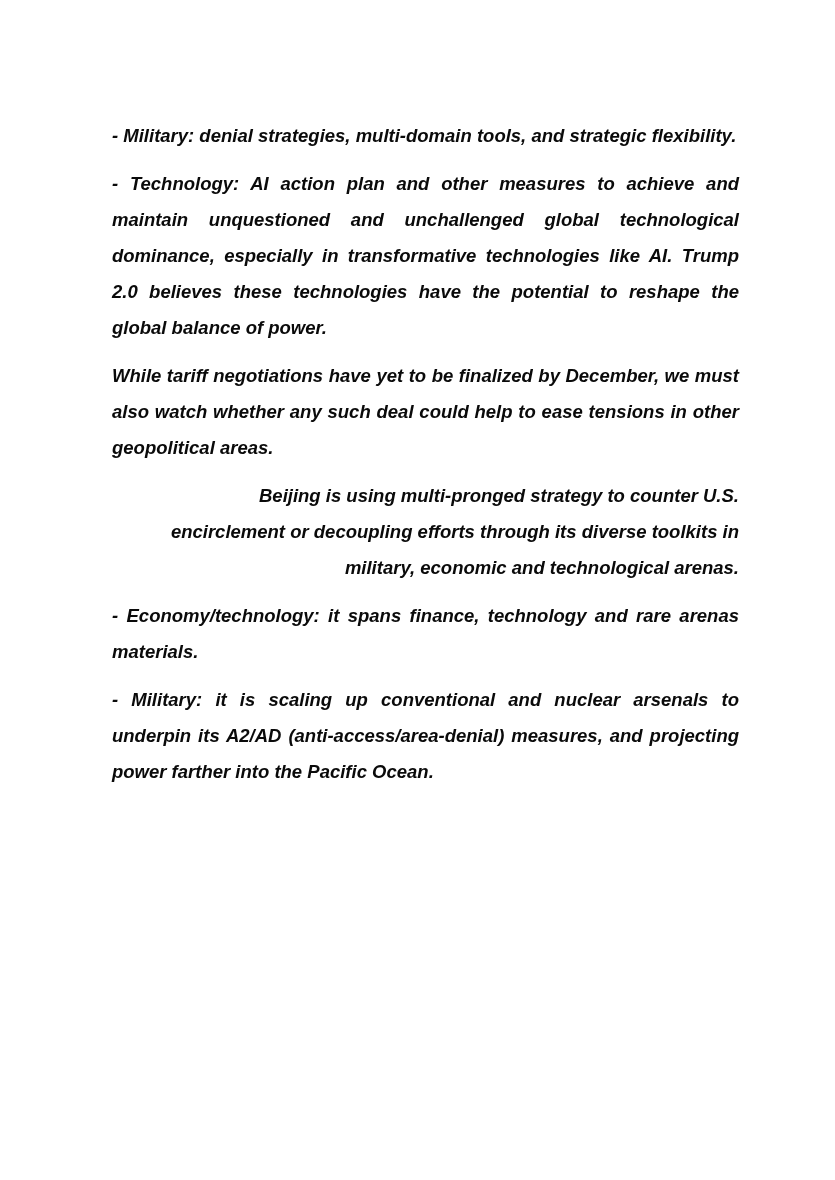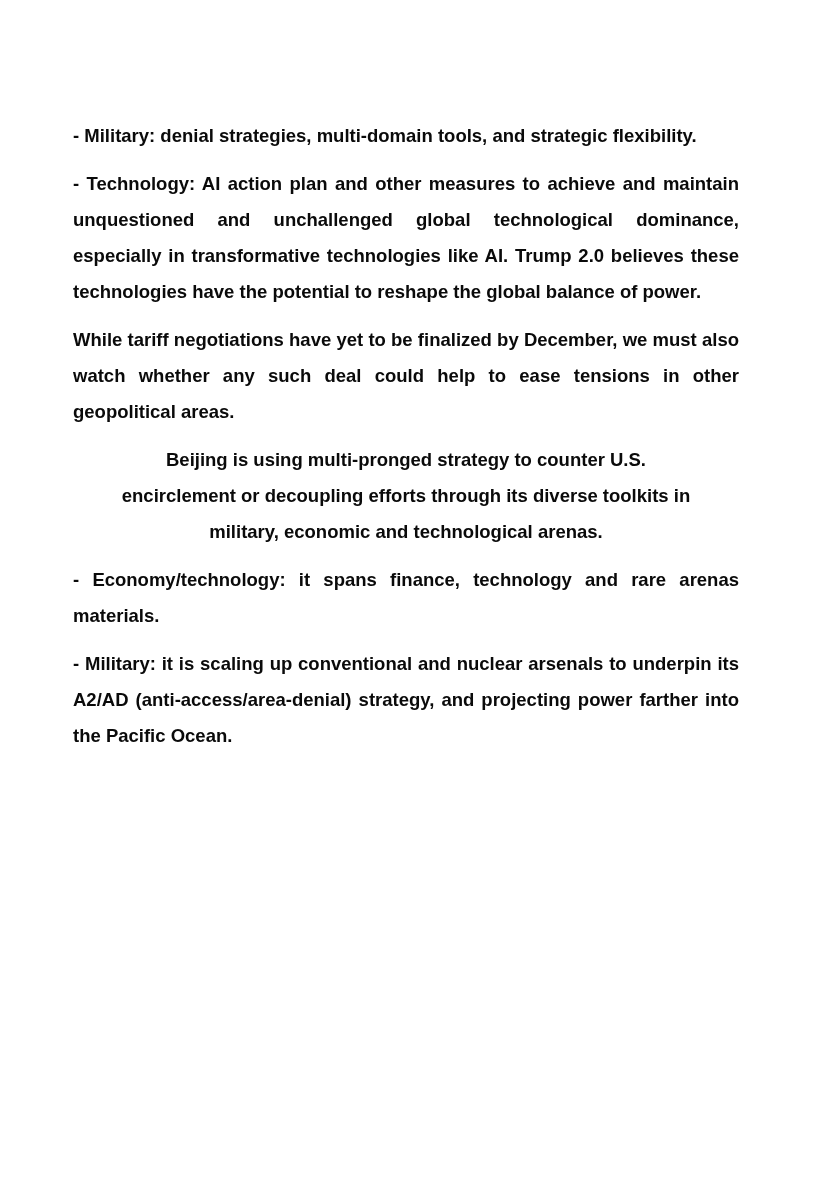--- a/index.html
+++ b/index.html
@@ -10,34 +10,35 @@
   body {
     width: 835px;
     height: 1180px;
     overflow: hidden;
     font-family: "Liberation Sans", sans-serif;
   }
   .page {
     box-sizing: border-box;
     width: 835px;
     height: 1180px;
-    padding: 118px 96px 40px 73px;
+    padding: 118px 96px 40px 112px;
     background: #ffffff;
     color: #0a0a0a;
+    font-style: italic;
   }
   .para {
     font-size: 18.5px;
     font-weight: 700;
     line-height: 36px;
     margin: 0 0 12px 0;
     text-align: justify;
     color: #0a0a0a;
   }
   .para.no-justify {
-    text-align: center;
+    text-align: right;
     white-space: pre-line;
   }
   .heading {
     font-size: 18.5px;
     font-weight: 700;
     line-height: 36px;
     margin: 20px 0 18px 0;
     text-decoration: underline;
     text-decoration-thickness: 2px;
     text-underline-offset: 5px;
@@ -55,15 +56,15 @@
 
   <p class="para">While tariff negotiations have yet to be finalized by December, we must also watch whether any such deal could help to ease tensions in other geopolitical areas.</p>
 
 
   <p class="para no-justify">Beijing is using multi-pronged strategy to counter U.S.
 encirclement or decoupling efforts through its diverse toolkits in
 military, economic and technological arenas.</p>
 
   <p class="para">- Economy/technology: it spans finance, technology and rare arenas materials.</p>
 
-  <p class="para">- Military: it is scaling up conventional and nuclear arsenals to underpin its A2/AD (anti-access/area-denial) strategy, and projecting power farther into the Pacific Ocean.</p>
+  <p class="para">- Military: it is scaling up conventional and nuclear arsenals to underpin its A2/AD (anti-access/area-denial) measures, and projecting power farther into the Pacific Ocean.</p>
 
 </main>
 
 </body></html>

